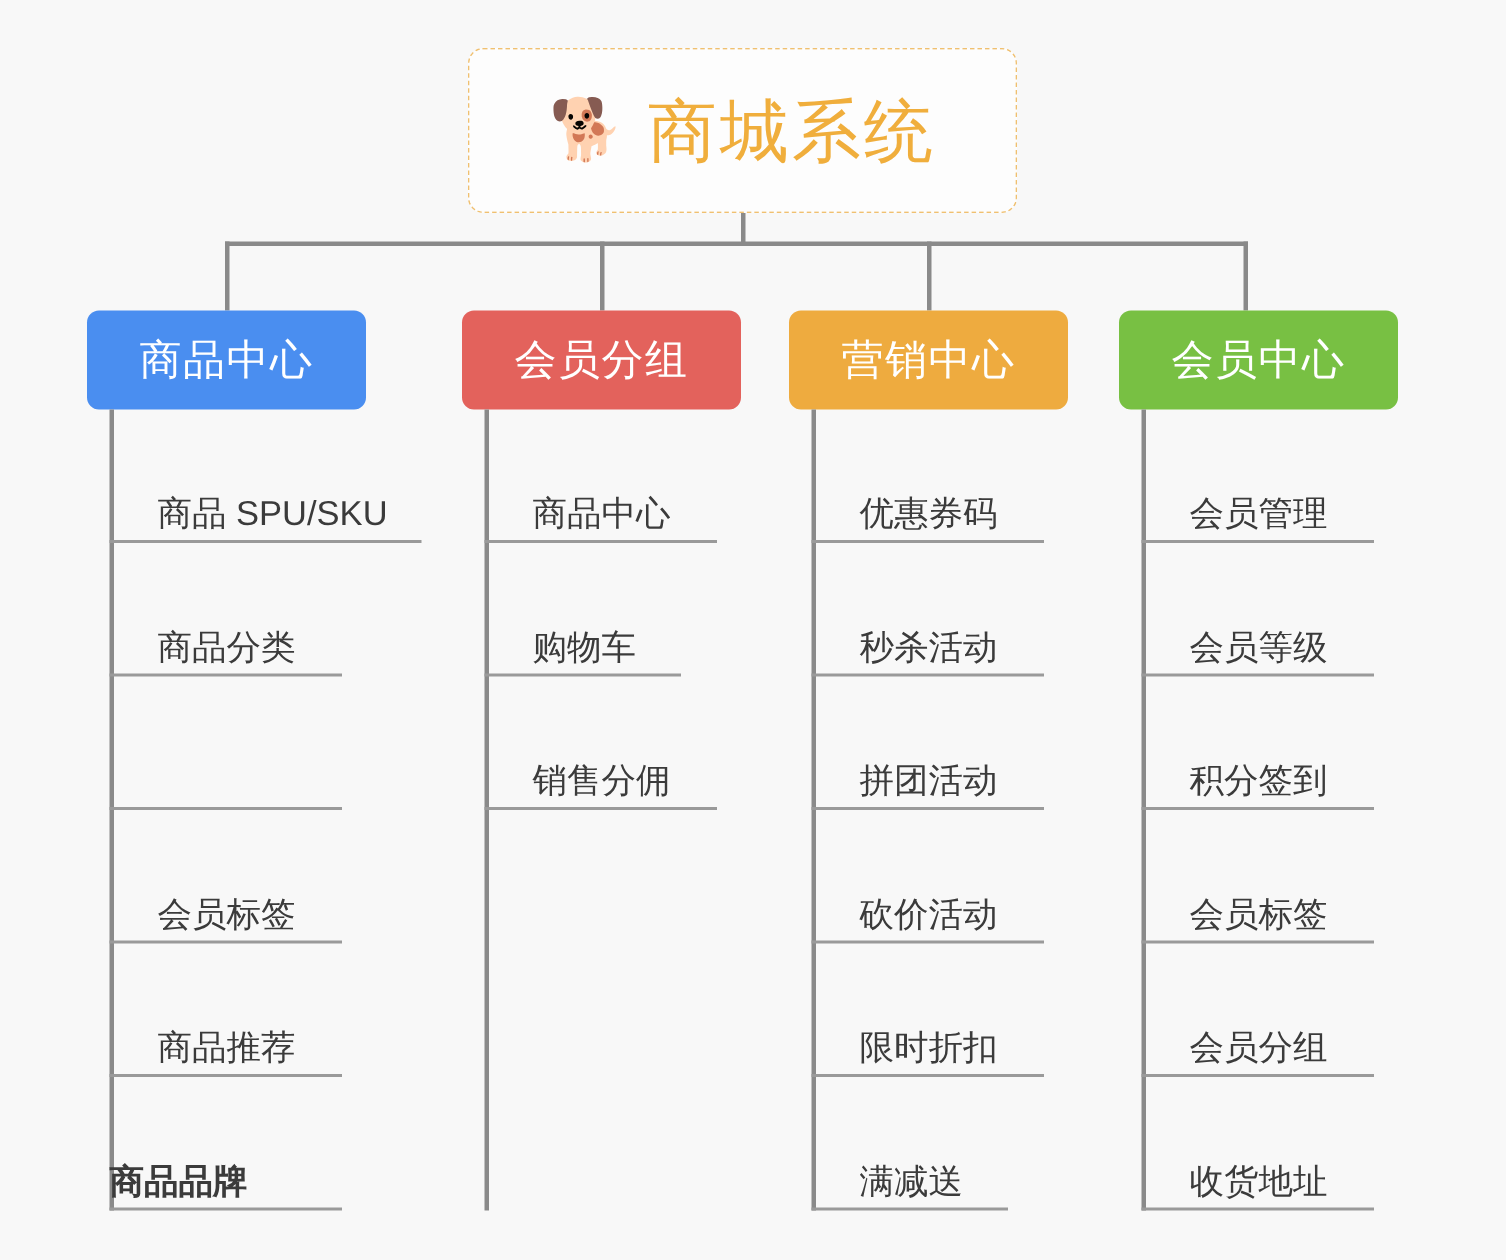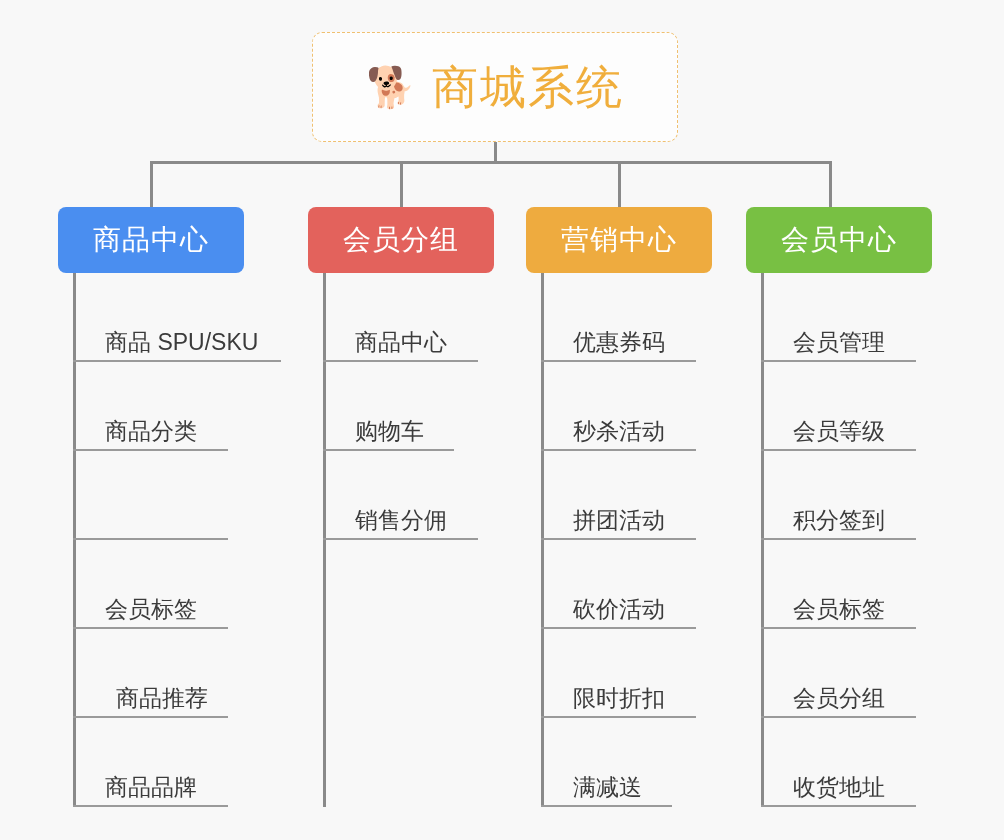--- a/index.html
+++ b/index.html
@@ -152,25 +152,25 @@
       </li>
       <li class="leaf-item">
         <span class="leaf-rule" style="width:155px;"></span>
       </li>
       <li class="leaf-item">
         <span class="leaf-rule" style="width:155px;"></span>
         <span class="leaf-label" style="padding-left:32px;">会员标签</span>
       </li>
       <li class="leaf-item">
         <span class="leaf-rule" style="width:155px;"></span>
-        <span class="leaf-label" style="padding-left:32px;margin-left:11px;">商品推荐</span>
-      </li>
-      <li class="leaf-item">
-        <span class="leaf-rule" style="width:155px;"></span>
-        <span class="leaf-label" style="padding-left:32px;">商品品牌</span>
+        <span class="leaf-label" style="padding-left:32px;">商品推荐</span>
+      </li>
+      <li class="leaf-item">
+        <span class="leaf-rule" style="width:155px;"></span>
+        <span class="leaf-label" style="font-weight:bold;">商品品牌</span>
       </li>
     </ul>
   </div>
 
   <div class="branch" style="left:308px;">
     <div class="branch-header" style="width:186px; background:#e3625c;">
       <span class="branch-header-label">会员分组</span>
     </div>
     <div class="branch-spine" style="left:15px; height:534px;"></div>
     <ul class="leaf-list" style="left:15px;">

